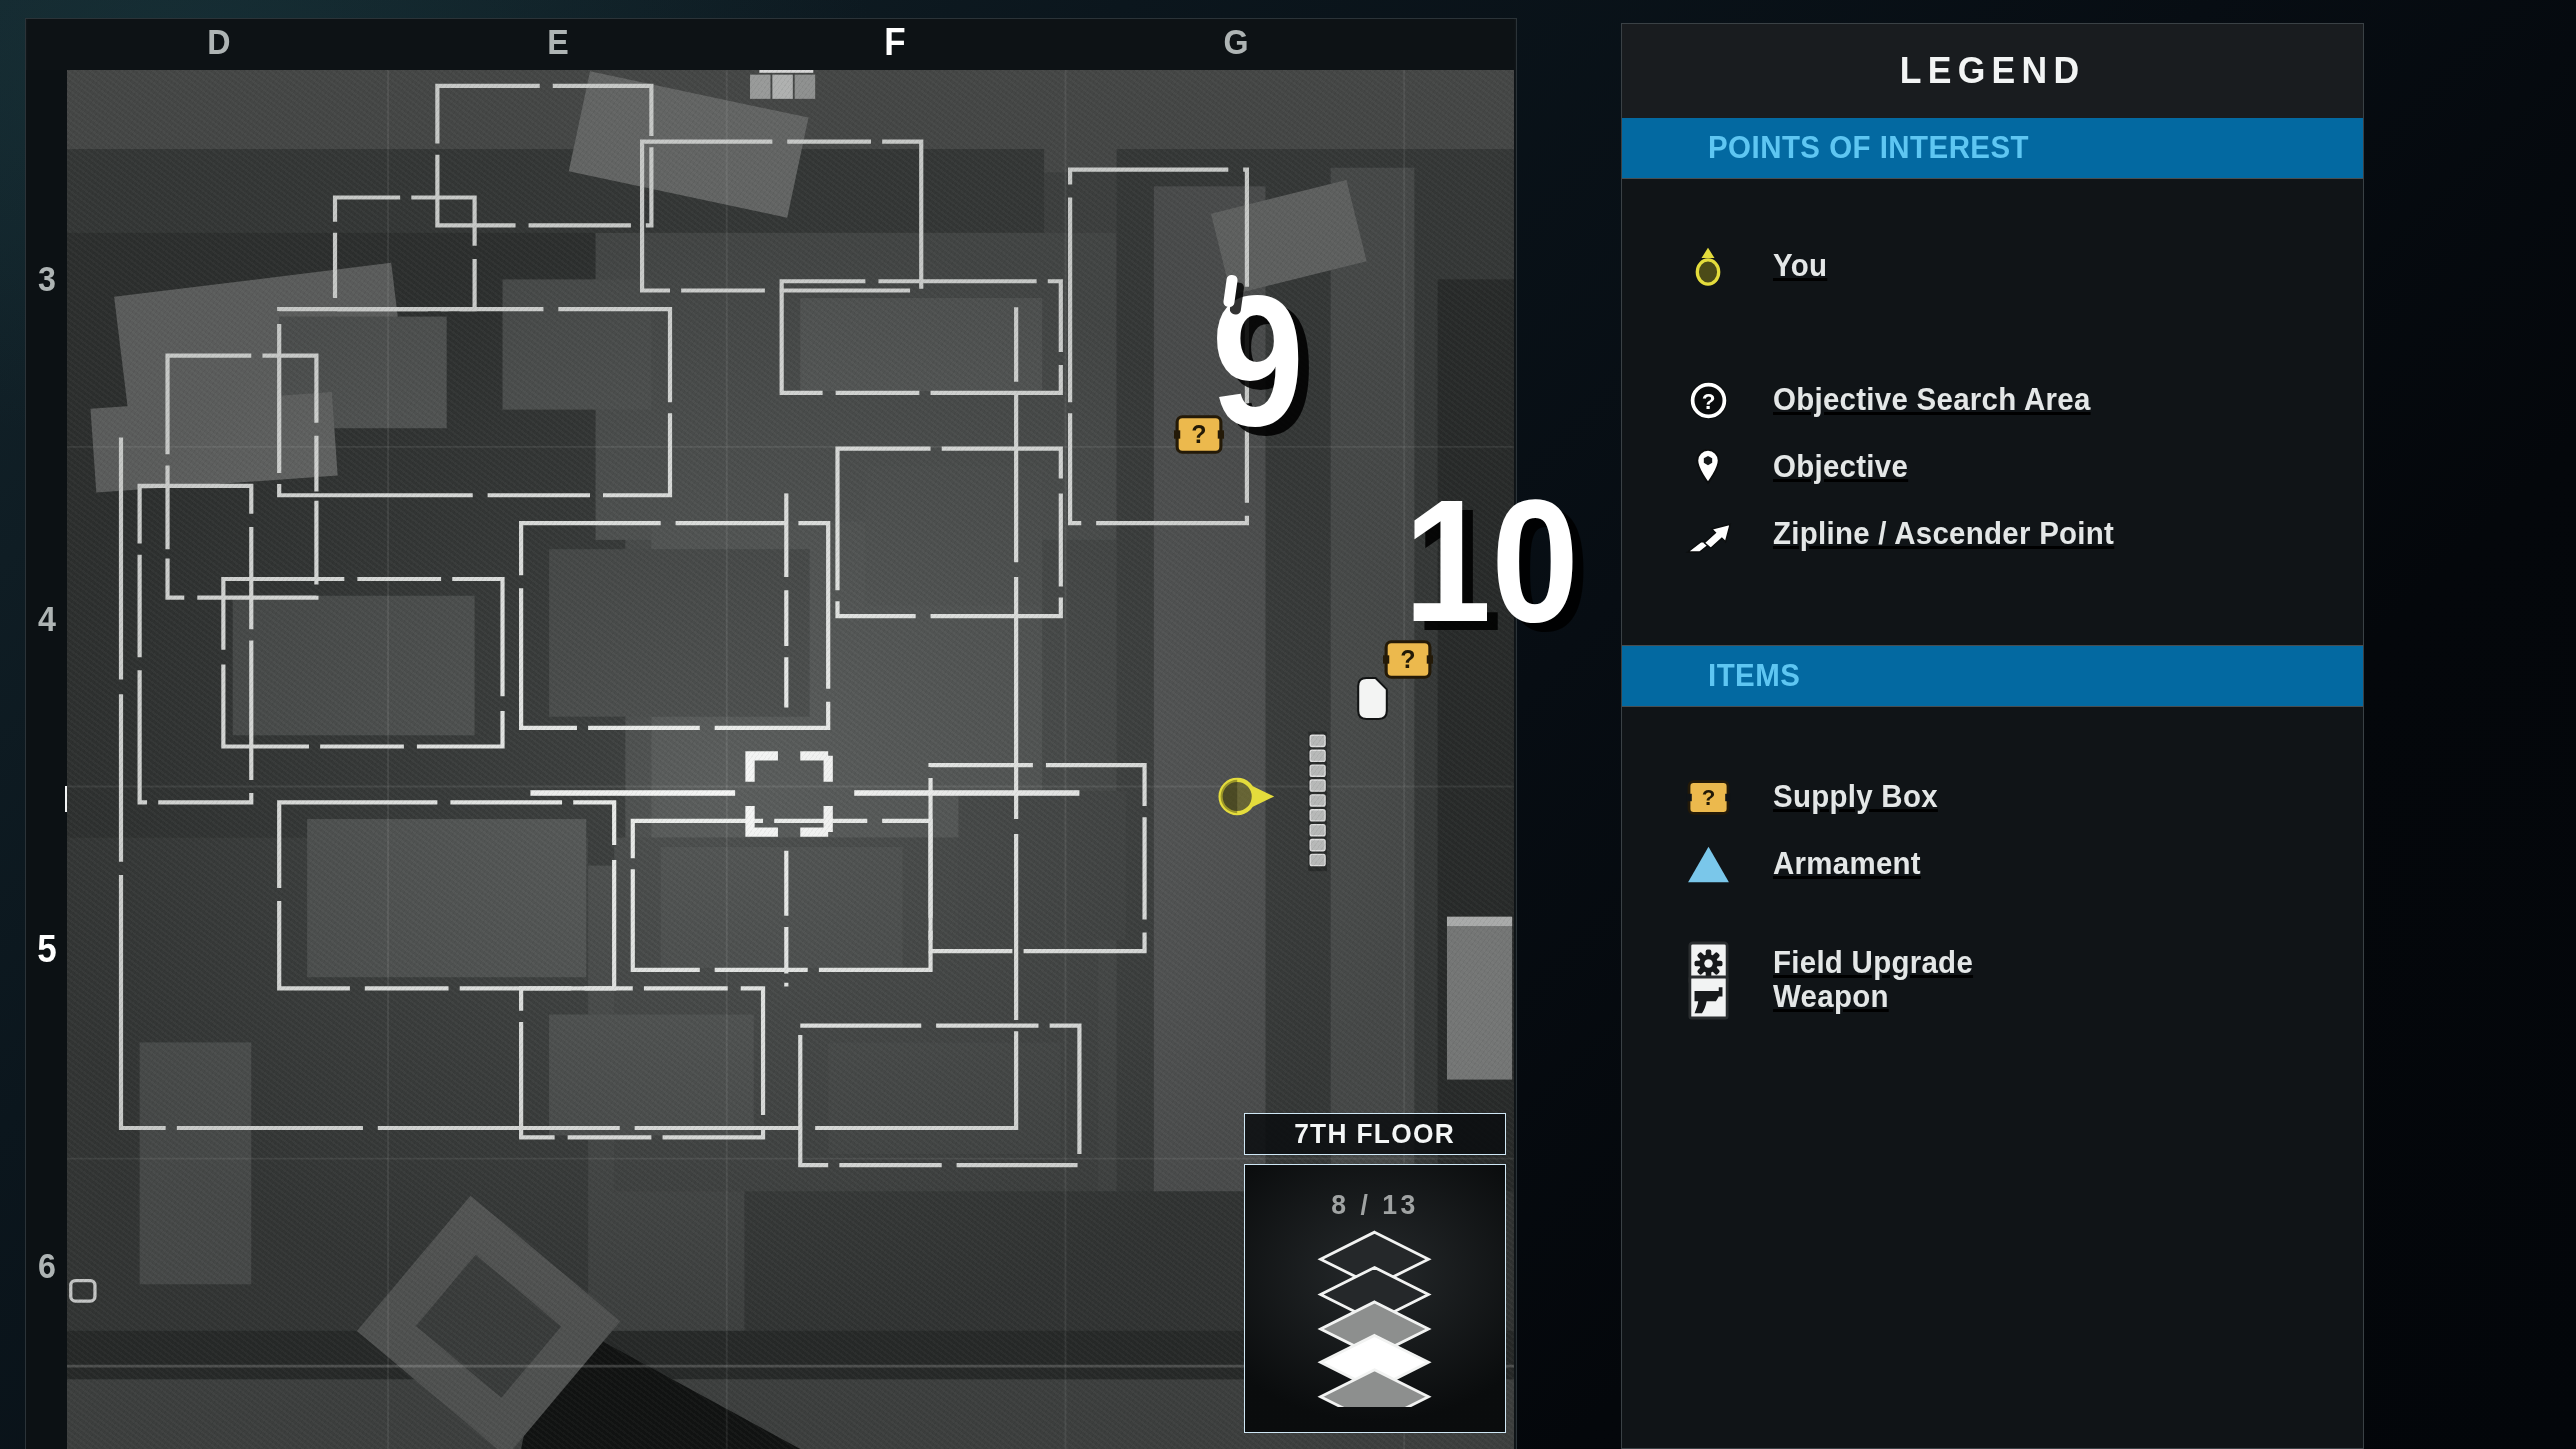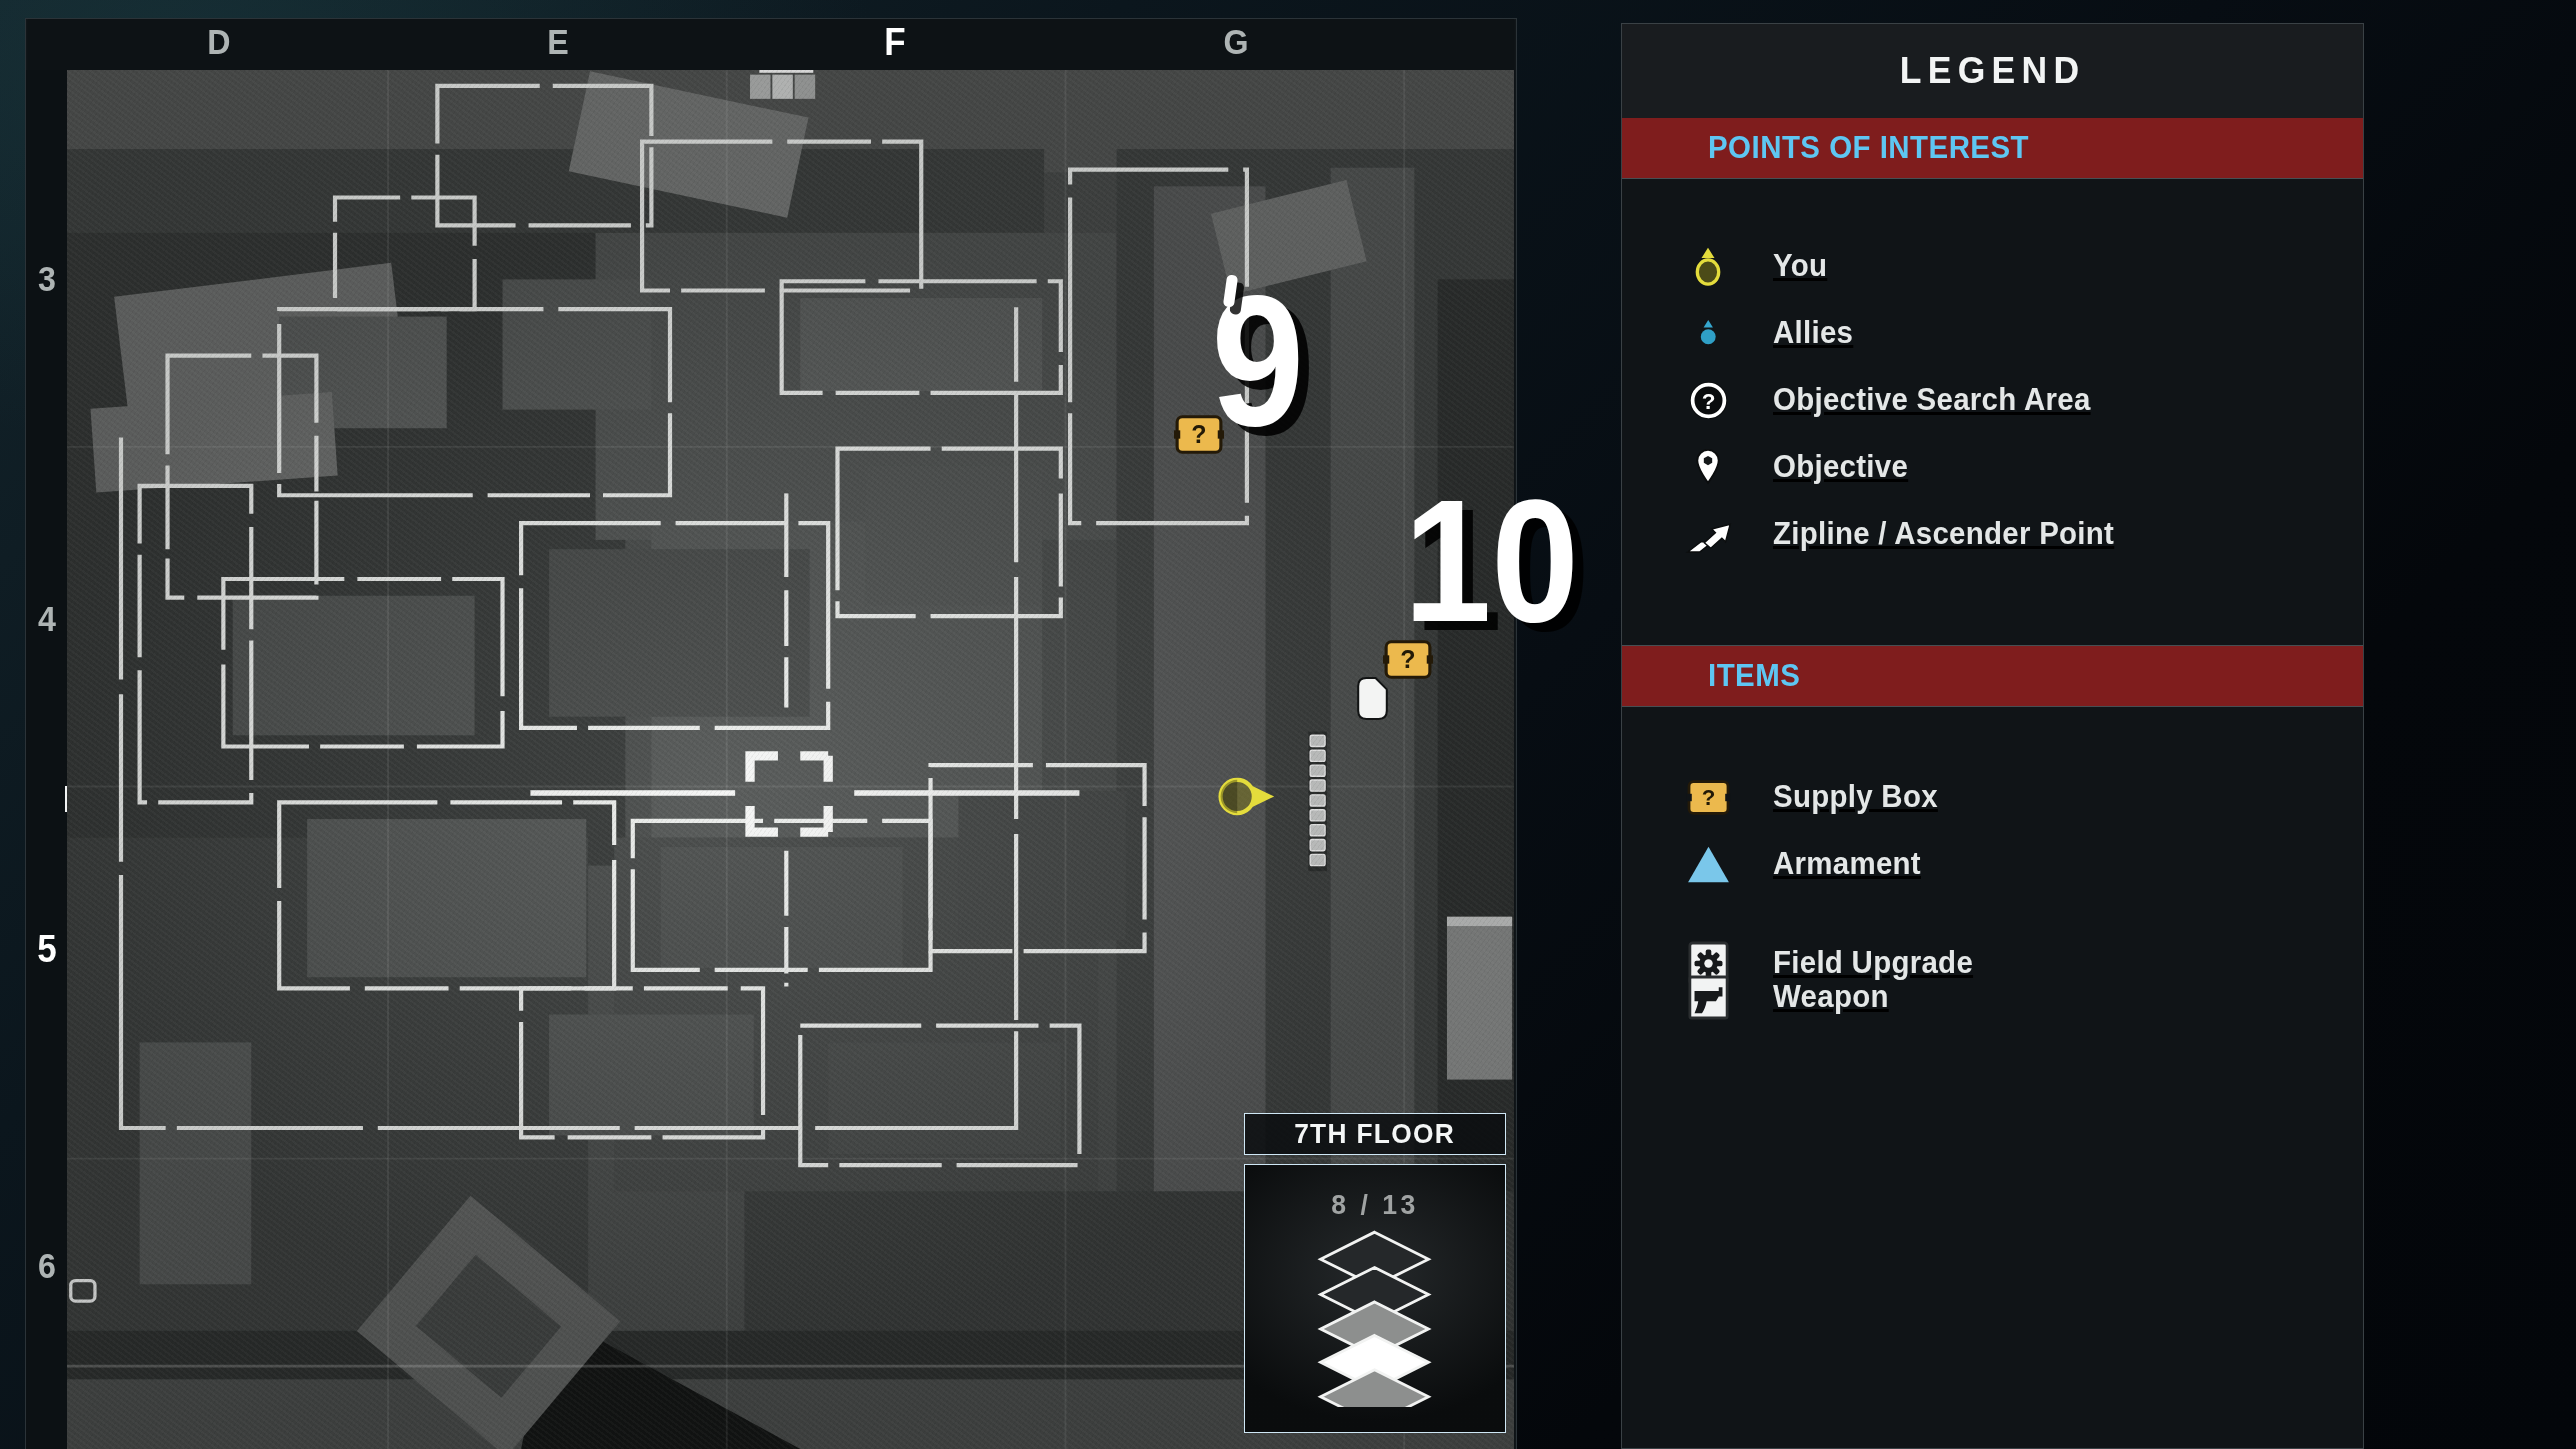--- a/index.html
+++ b/index.html
@@ -52,21 +52,21 @@
   #floor-body-box{box-sizing:border-box;margin-top:9.3px;height:269px;border:1.9px solid #cfe7f5;
     background:radial-gradient(186px 149px at 50% 40%, rgba(40,44,46,.9), rgba(10,12,13,.94)),#0b0d0e;
     overflow:hidden;text-align:center;}
   #floor-counter{margin-top:24px;color:#a0a3a3;font-size:28px;font-weight:700;letter-spacing:3.7px;transform:scaleX(.95);}
   
   #legend{position:absolute;left:1621px;top:23px;width:743px;height:1426px;
     box-sizing:border-box;background:#101417;border:0.9px solid #3a4145;text-align:center;}
   #legend-title-band{position:absolute;left:0;top:0;width:100%;height:94px;background:#191c1f;
     border-bottom:0.9px solid #474e52;display:flex;align-items:center;justify-content:center;}
   #legend-title-band span{color:#f2f4f4;font-size:37px;font-weight:700;letter-spacing:6.5px;transform:scaleX(.96);}
-  .section-band{position:absolute;left:0;width:100%;height:60px;background:#7f1d1d;
+  .section-band{position:absolute;left:0;width:100%;height:60px;background:#0369a1;
     border-bottom:0.9px solid #474e52;display:flex;align-items:center;}
   .section-band span{margin-left:86px;color:#5ec6f2;font-size:31px;font-weight:700;letter-spacing:0.5px;transform:scaleX(.95);transform-origin:left;}
   #band-poi{top:94px;}
   #band-items{top:621px;border-top:0.9px solid #474e52;}
   .legend-row{position:absolute;left:0;width:100%;height:60px;display:flex;align-items:center;text-decoration:underline;}
   .icon-cell{width:60px;margin-left:56px;display:flex;align-items:center;justify-content:center;flex:none;}
   .legend-label{margin-left:35px;color:#e4e7e7;font-size:31px;font-weight:700;letter-spacing:0.3px;
     transform:scaleX(.95);transform-origin:left;white-space:nowrap;}
 </style>
 </head>
@@ -263,29 +263,20 @@
   <div class="legend-row" style="top:212px">
     <span class="icon-cell">
       <svg width="34" height="41" viewBox="0 0 36 44">
         <polygon points="18,2 11,13 25,13" fill="#e4dc3c"></polygon>
         <ellipse cx="18" cy="28" rx="11.5" ry="13" fill="rgba(125,120,25,.55)" stroke="#e4dc3c" stroke-width="3.5"></ellipse>
       </svg>
     </span>
     <span class="legend-label">You</span>
   </div>
 
-  <div class="legend-row" style="top:279px">
-    <span class="icon-cell">
-      <svg width="20.5" height="28" viewBox="0 0 22 30">
-        <polygon points="11,1 6,9 16,9" fill="#35a7cf"></polygon>
-        <circle cx="11" cy="19" r="8" fill="#2f9fc6"></circle>
-      </svg>
-    </span>
-    <span class="legend-label">Allies</span>
-  </div>
 
   <div class="legend-row" style="top:346px">
     <span class="icon-cell">
       <svg width="43" height="43" viewBox="0 0 46 46">
         <circle cx="23" cy="23" r="20" fill="#0a0c0d"></circle>
         <circle cx="23" cy="23" r="17" fill="none" stroke="#ffffff" stroke-width="4"></circle>
         <text x="23" y="32" text-anchor="middle" font-family="Liberation Sans, DejaVu Sans, sans-serif" font-size="24" font-weight="700" fill="#ffffff">?</text>
       </svg>
     </span>
     <span class="legend-label">Objective Search Area</span>

